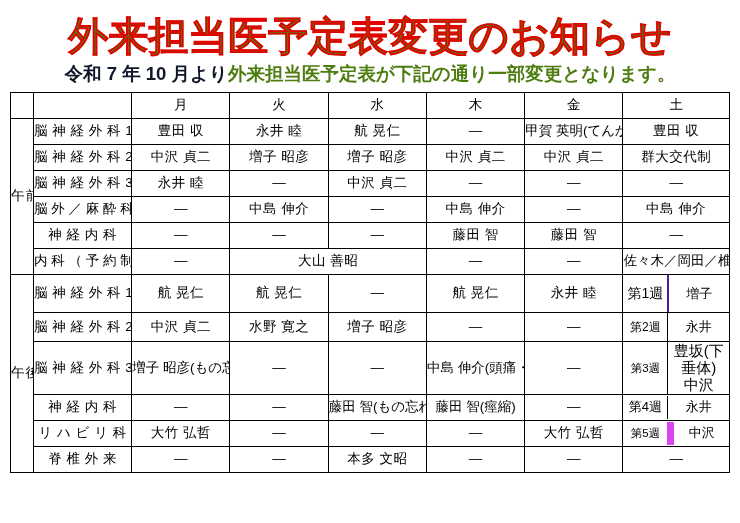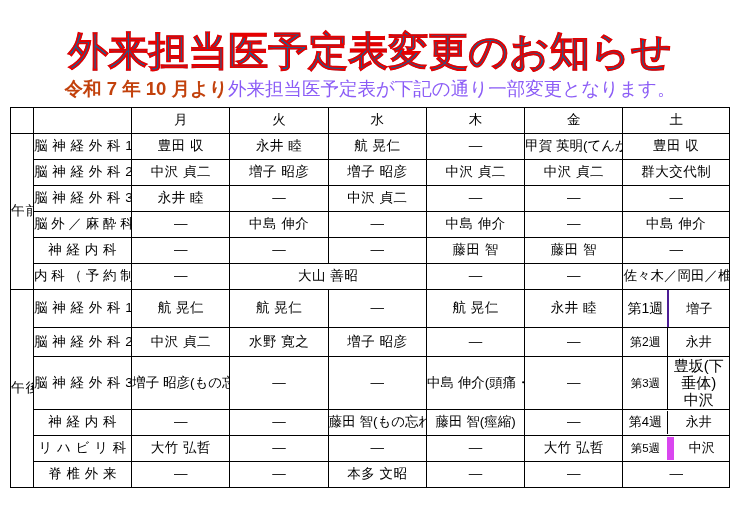--- a/index.html
+++ b/index.html
@@ -16,43 +16,43 @@
   }
   .page {
     position: relative;
     width: 740px;
     height: 523px;
     box-sizing: border-box;
     padding: 8px 10px 0 10px;
   }
   .title {
     text-align: center;
-    color: #0369a1;
+    color: #4d7c0f;
     font-weight: bold;
     font-size: 40px;
     line-height: 1.12;
     letter-spacing: 0px;
     -webkit-text-stroke: 0.6px #e60000;
-    margin: 21px 0 2px 0;
+    margin: 6px 0 2px 0;
     white-space: nowrap;
   }
   .subtitle {
     text-align: center;
     font-size: 18.5px;
     line-height: 1.2;
     margin: 4px 0 7px 0;
     white-space: nowrap;
   }
   .subtitle .red {
-    color: #c2410c;
+    color: #0f172a;
     font-weight: bold;
   }
   .subtitle .blk {
-    color: #8b5cf6;
-    font-weight: normal;
+    color: #4d7c0f;
+    font-weight: bold;
   }
   table.sched {
     border-collapse: collapse;
     width: 720px;
     margin: 0 auto;
     table-layout: fixed;
   }
   table.sched td, table.sched th {
     border: 1px solid #000000;
     font-weight: normal;

